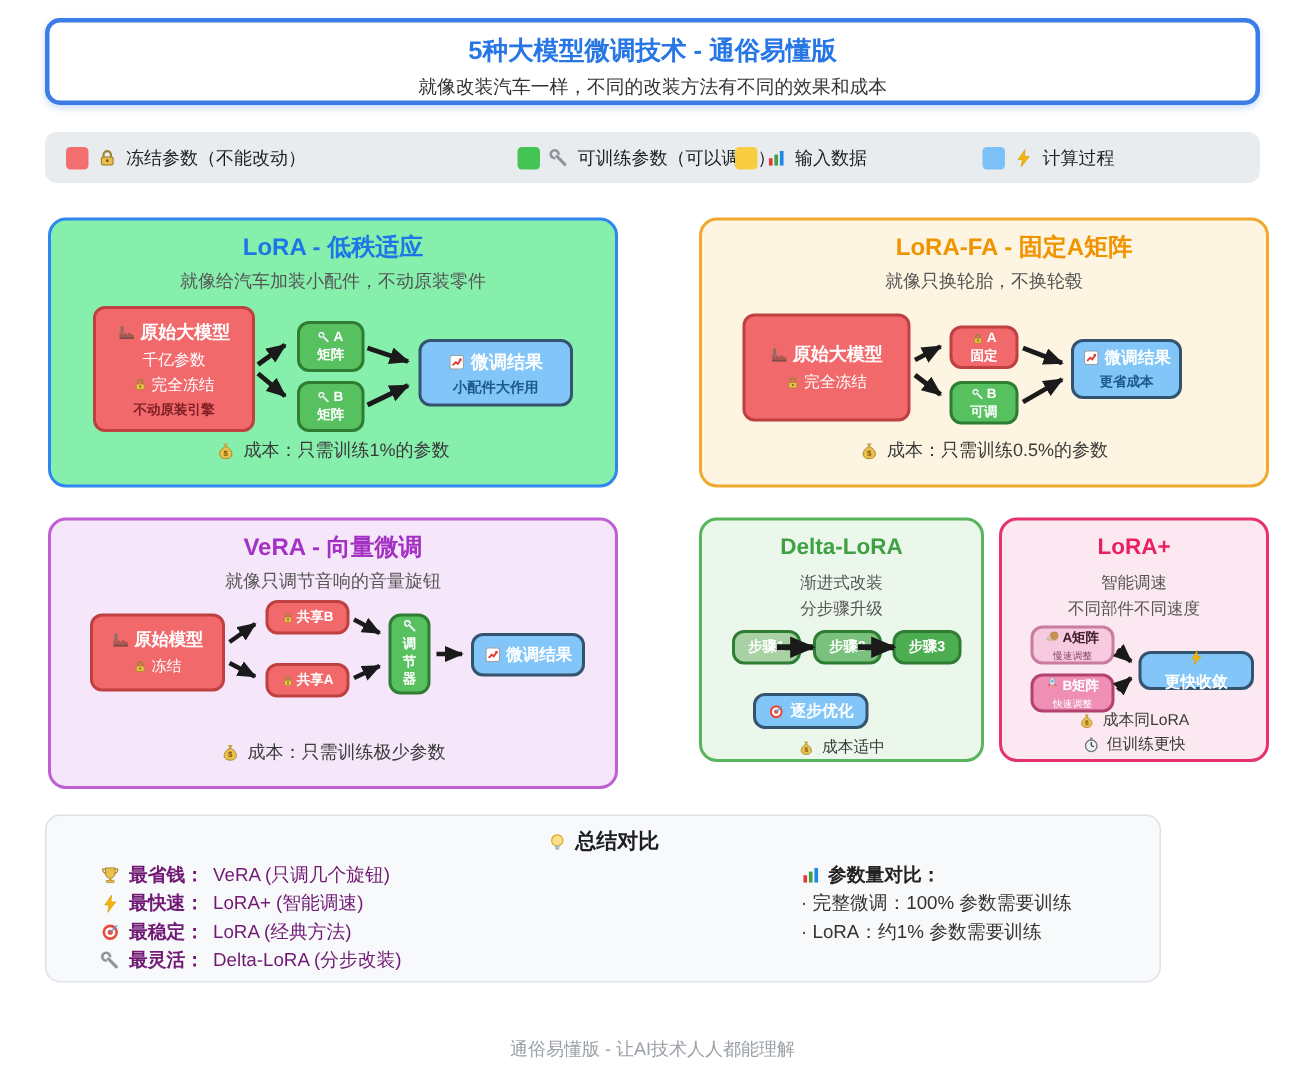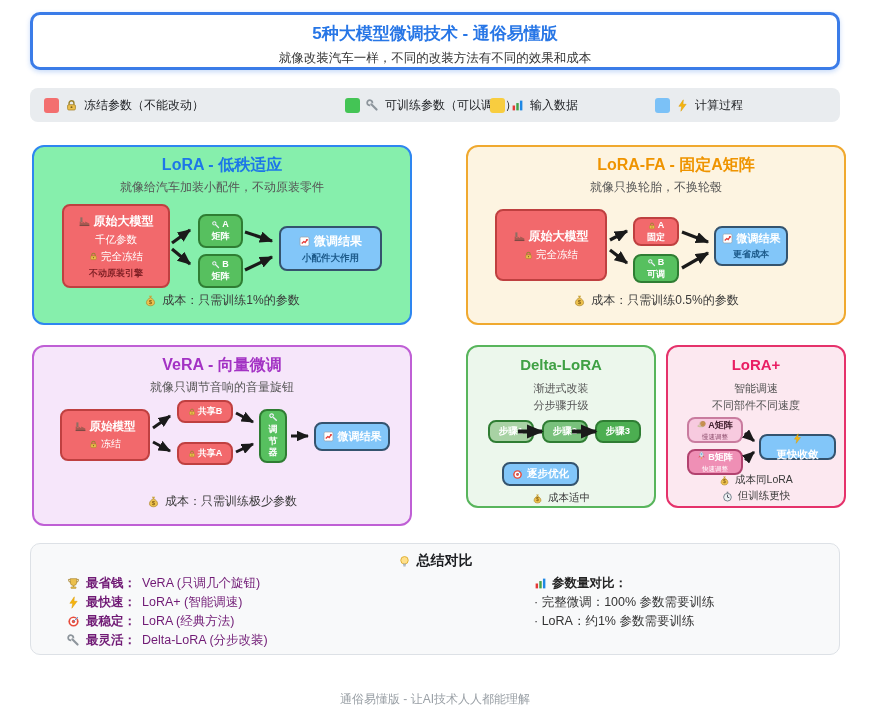--- a/index.html
+++ b/index.html
@@ -77,21 +77,21 @@
   .lp-a .lp-n{color:#8a4a6a;} .lp-b .lp-n{color:#fff;}
   
   .cost { position:absolute; left:0; width:100%; display:flex; justify-content:center;
           align-items:center; gap:5px; font-size:12px; color:#3a3a3a; z-index:2;}
   .cost-sm{font-size:10.5px;}
   .lora-cost{top:145px;} .fa-cost{top:145px;} .ve-cost{top:146px;}
   .dl-cost{top:144px;} .lp-cost1{top:126px;} .lp-cost2{top:142px;}
   
   .arrows { position:absolute; left:0; top:0; pointer-events:none; z-index:3; }
   
-  .summary { position:absolute; left:30px; top:543px; width:810px; height:112px;
+  .summary { position:absolute; left:30px; top:543px; width:744px; height:112px;
              background:#f8f9fa; border:1.5px solid #dde1e6; border-radius:10px; }
   .sum-title { position:absolute; top:8px; left:0; width:100%; display:flex; justify-content:center;
                align-items:center; gap:6px; font-size:14px; font-weight:bold; color:#1c1e21; }
   .sum-item { position:absolute; left:36px; display:flex; align-items:center; gap:6px;
               font-size:12.5px; color:#701a75; }
   .sum-item b{font-weight:bold;}
   .si1{top:31px;} .si2{top:50px;} .si3{top:69px;} .si4{top:88px;}
   .sum-rt { position:absolute; left:503px; top:31px; display:flex; align-items:center; gap:5px;
             font-size:12.5px; font-weight:bold; color:#222; }
   .sum-r  { position:absolute; left:503px; font-size:12.5px; color:#333; }

